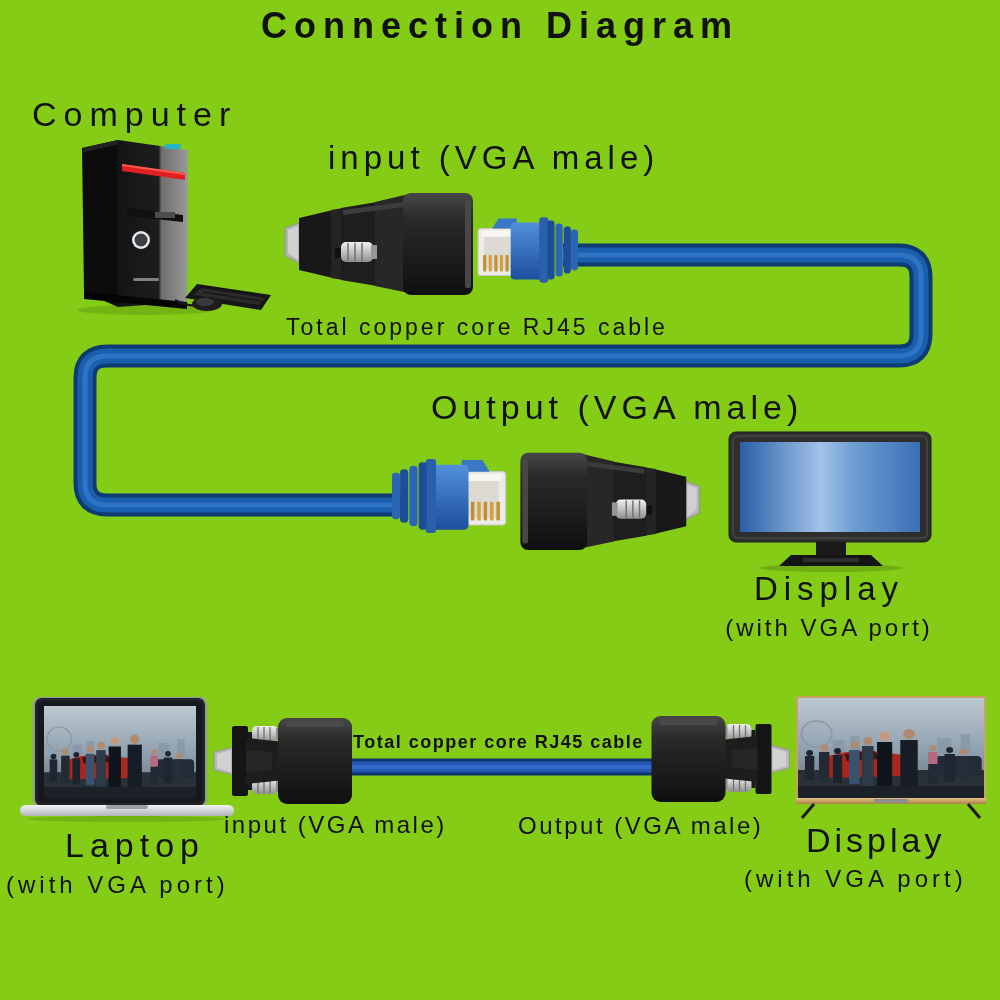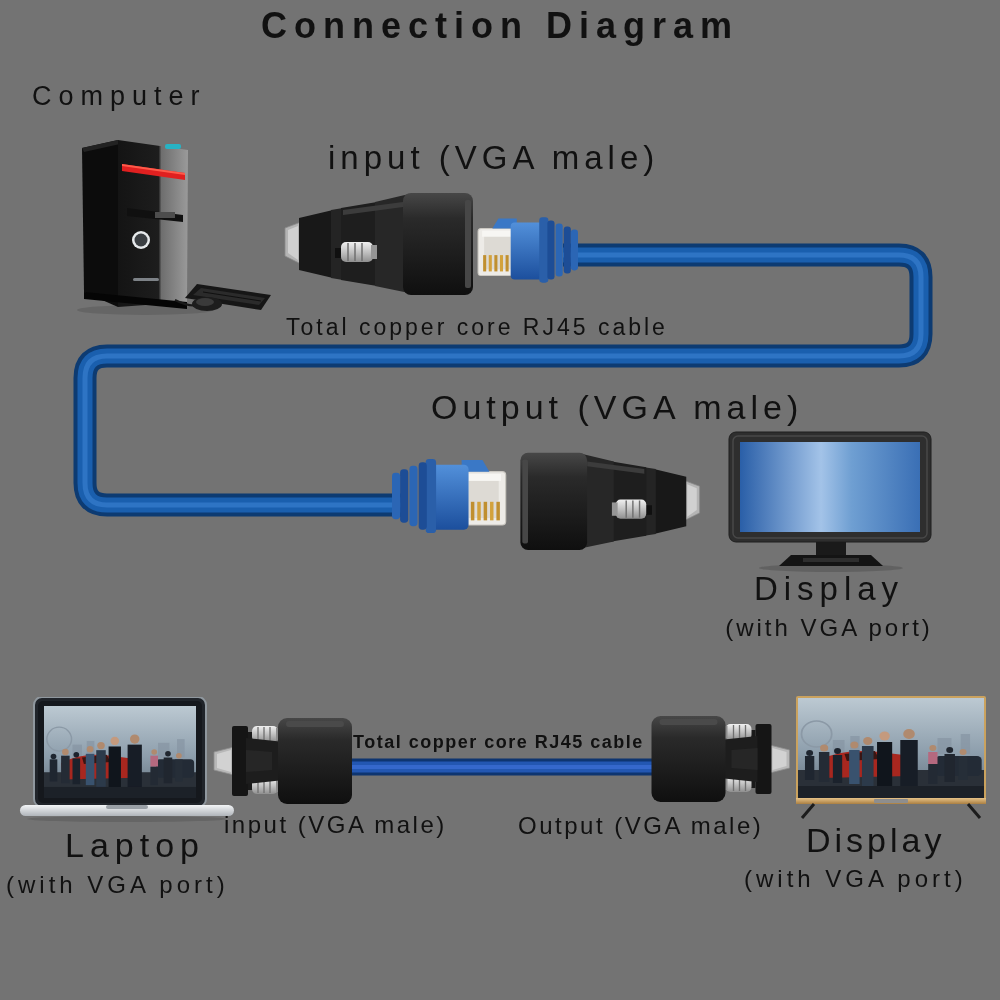--- a/index.html
+++ b/index.html
@@ -1,26 +1,26 @@
 <!DOCTYPE html>
 <html><head>
 <meta charset="utf-8">
 <style>
   html,body{margin:0;padding:0;background:#fff;}
-  #canvas{position:relative;width:1000px;height:1000px;background:#737373;overflow:hidden;
+  #canvas{position:relative;width:1000px;height:1000px;background:#84cc16;overflow:hidden;
           font-family:"Liberation Sans",sans-serif;color:#111;}
   .abs{position:absolute;}
   .label{position:absolute;color:#111;white-space:nowrap;z-index:3;
          font-family:"Liberation Sans",sans-serif;line-height:1.1;}
   .comp{position:absolute;z-index:2;}
   .cablelayer{position:absolute;z-index:1;}
   .mirror{transform:scaleX(-1);}
 
   .title{left:0;top:6px;width:1000px;text-align:center;font-size:36px;font-weight:700;letter-spacing:7px;}
-  .computer-label{left:32px;top:82px;font-size:27px;letter-spacing:7px;}
+  .computer-label{left:32px;top:96px;font-size:34px;letter-spacing:7px;}
   .input-label-top{left:328px;top:140px;font-size:33px;letter-spacing:5px;}
   .total-label-top{left:286px;top:315px;font-size:23px;letter-spacing:3px;}
   .output-label-top{left:431px;top:389px;font-size:34px;letter-spacing:5px;}
   .display-block-top{left:695px;top:571px;width:268px;text-align:center;}
   .display-label-top{position:static;display:block;font-size:33px;letter-spacing:6px;}
   .display-sub-top{position:static;display:block;font-size:24px;letter-spacing:3px;margin-top:8px;}
   .laptop-label{left:36px;top:827px;font-size:34px;letter-spacing:6px;margin-left:29px;}
   .laptop-sub{left:6px;top:872px;font-size:24px;letter-spacing:4px;}
   .input-label-bottom{left:224px;top:812px;font-size:24px;letter-spacing:2.5px;}
   .output-label-bottom{left:518px;top:813px;font-size:24px;letter-spacing:2.5px;}

